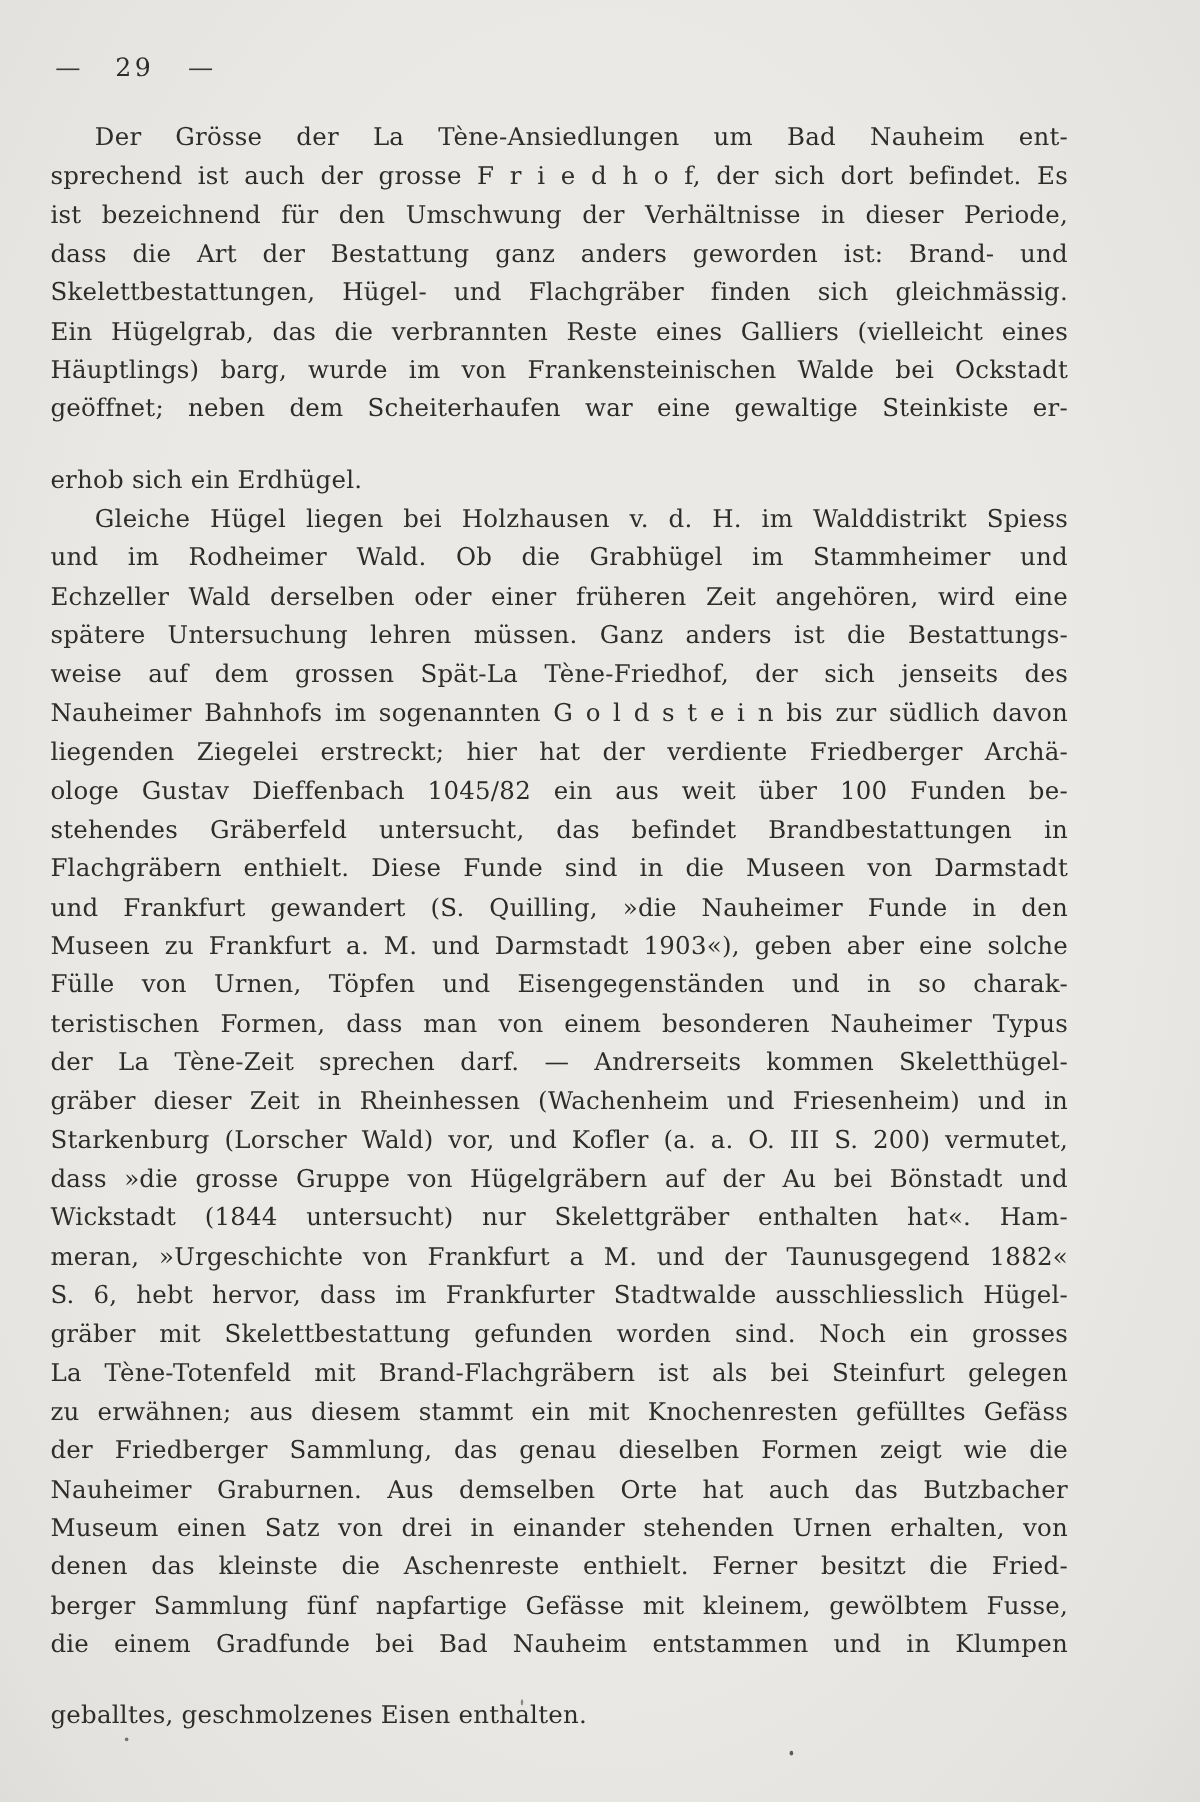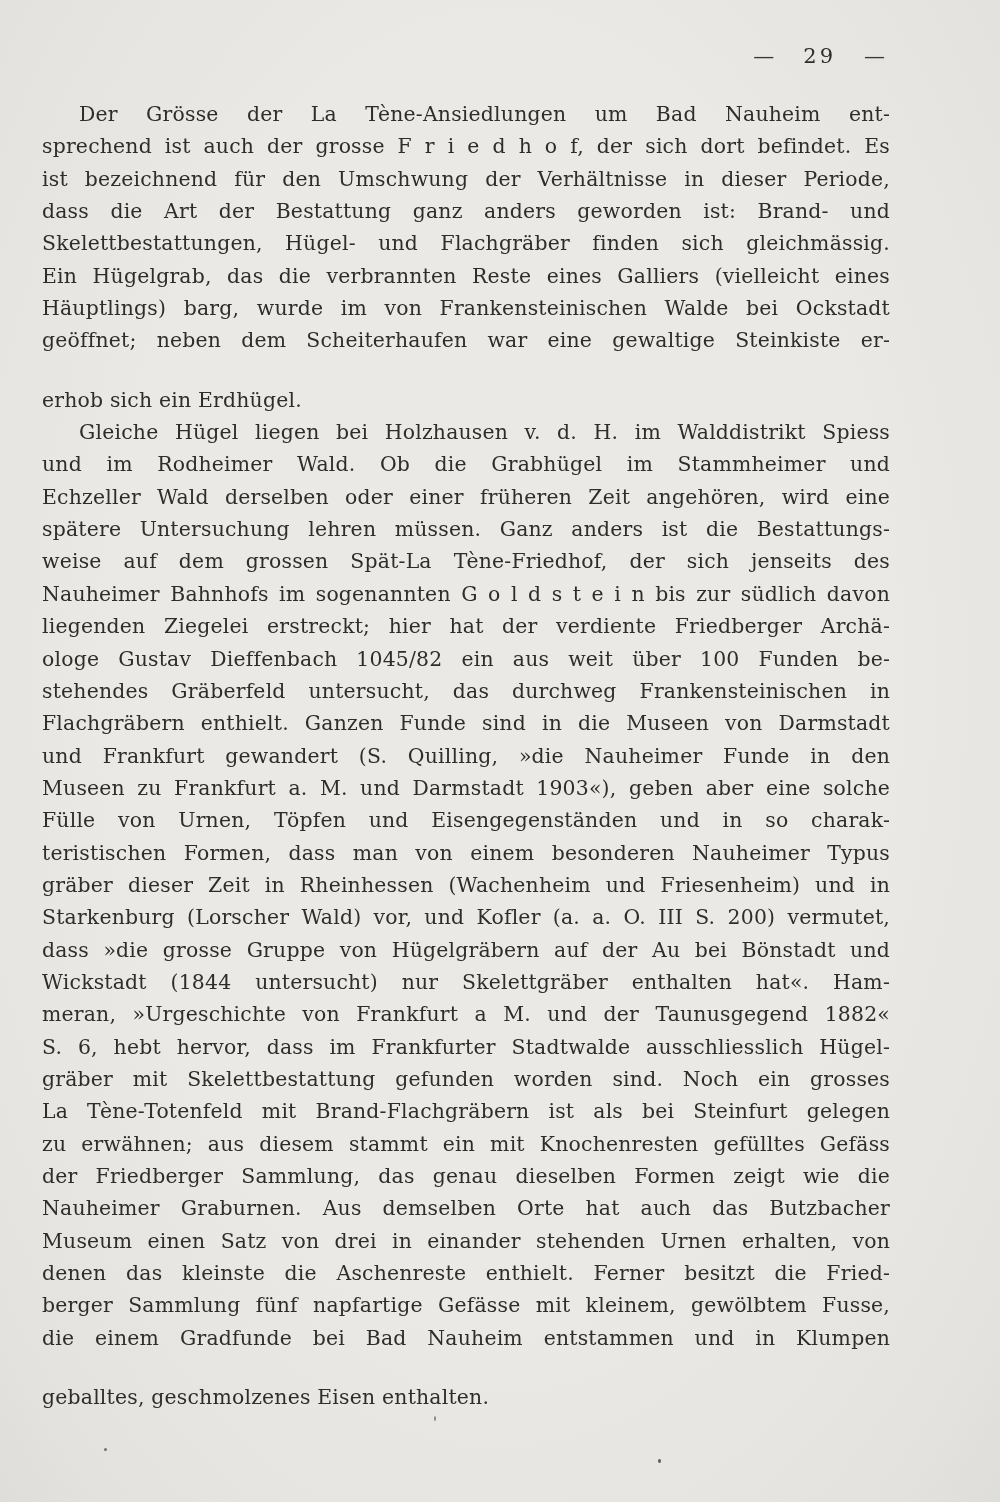--- a/index.html
+++ b/index.html
@@ -9,21 +9,21 @@
     background:#e7e6e3;
     overflow:hidden;
   }
   .page{
     position:absolute;inset:0;width:1000px;height:1502px;
     background:radial-gradient(ellipse at 50% 45%, #eae9e6 55%, #e3e2df 90%, #deddda 100%);
     color:#2e2d2a;
   }
   .header{
     position:absolute;top:44px;left:42px;width:848px;
-    text-align:right;font-size:21px;letter-spacing:1px;
+    text-align:left;font-size:21px;letter-spacing:1px;
   }
   .header .dash{color:#3a3936;margin:0 4px;}
   .header .num{margin:0 24px;letter-spacing:3px;}
   .body{
     position:absolute;top:98px;left:42px;width:848px;
   }
   .line{
     font-size:20.4px;
     line-height:32.35px;
     height:32.35px;
@@ -66,26 +66,27 @@
       <div class="line">geöffnet; neben dem Scheiterhaufen war eine gewaltige Steinkiste er-</div>
       <div class="line para-end">erhob sich ein Erdhügel.</div>
       <div class="line indent">Gleiche Hügel liegen bei Holzhausen v. d. H. im Walddistrikt Spiess</div>
       <div class="line">und im Rodheimer Wald.  Ob die Grabhügel im Stammheimer und</div>
       <div class="line">Echzeller Wald derselben oder einer früheren Zeit angehören, wird eine</div>
       <div class="line">spätere Untersuchung lehren müssen.  Ganz anders ist die Bestattungs-</div>
       <div class="line">weise auf dem grossen Spät-La Tène-Friedhof, der sich jenseits des</div>
       <div class="line">Nauheimer Bahnhofs im sogenannten G o l d s t e i n bis zur südlich davon</div>
       <div class="line">liegenden Ziegelei erstreckt; hier hat der verdiente Friedberger Archä-</div>
       <div class="line">ologe Gustav Dieffenbach 1045/82 ein aus weit über 100 Funden be-</div>
-      <div class="line">stehendes Gräberfeld untersucht, das durchweg Frankensteinischen in</div>
-      <div class="line">Flachgräbern enthielt.  Ganzen Funde sind in die Museen von Darmstadt</div>
+      <div class="line">stehendes Gräberfeld untersucht, das befindet Brandbestattungen in</div>
+      <div class="line">Flachgräbern enthielt.  Diese Funde sind in die Museen von Darmstadt</div>
       <div class="line">und Frankfurt gewandert (S. Quilling, »die Nauheimer Funde in den</div>
       <div class="line">Museen zu Frankfurt a. M. und Darmstadt 1903«), geben aber eine solche</div>
       <div class="line">Fülle von Urnen, Töpfen und Eisengegenständen und in so charak-</div>
       <div class="line">teristischen Formen, dass man von einem besonderen Nauheimer Typus</div>
+      <div class="line">der La Tène-Zeit sprechen darf.  —  Andrerseits kommen Skeletthügel-</div>
       <div class="line">gräber dieser Zeit in Rheinhessen (Wachenheim und Friesenheim) und in</div>
       <div class="line">Starkenburg (Lorscher Wald) vor, und Kofler (a. a. O. III S. 200) vermutet,</div>
       <div class="line">dass »die grosse Gruppe von Hügelgräbern auf der Au bei Bönstadt und</div>
       <div class="line">Wickstadt (1844 untersucht) nur Skelettgräber enthalten hat«.  Ham-</div>
       <div class="line">meran, »Urgeschichte von Frankfurt a M. und der Taunusgegend 1882«</div>
       <div class="line">S. 6, hebt hervor, dass im Frankfurter Stadtwalde ausschliesslich Hügel-</div>
       <div class="line">gräber mit Skelettbestattung gefunden worden sind.  Noch ein grosses</div>
       <div class="line">La Tène-Totenfeld mit Brand-Flachgräbern ist als bei Steinfurt gelegen</div>
       <div class="line">zu erwähnen; aus diesem stammt ein mit Knochenresten gefülltes Gefäss</div>
       <div class="line">der Friedberger Sammlung, das genau dieselben Formen zeigt wie die</div>

